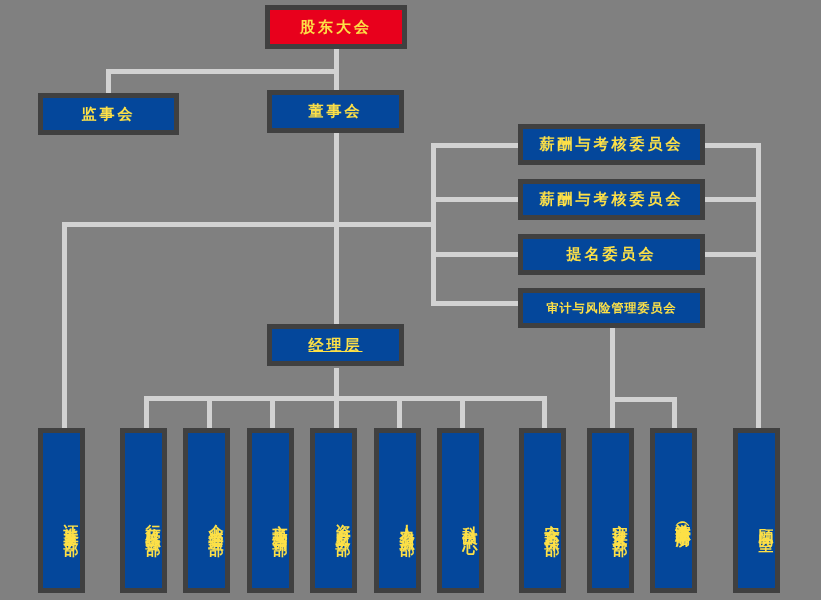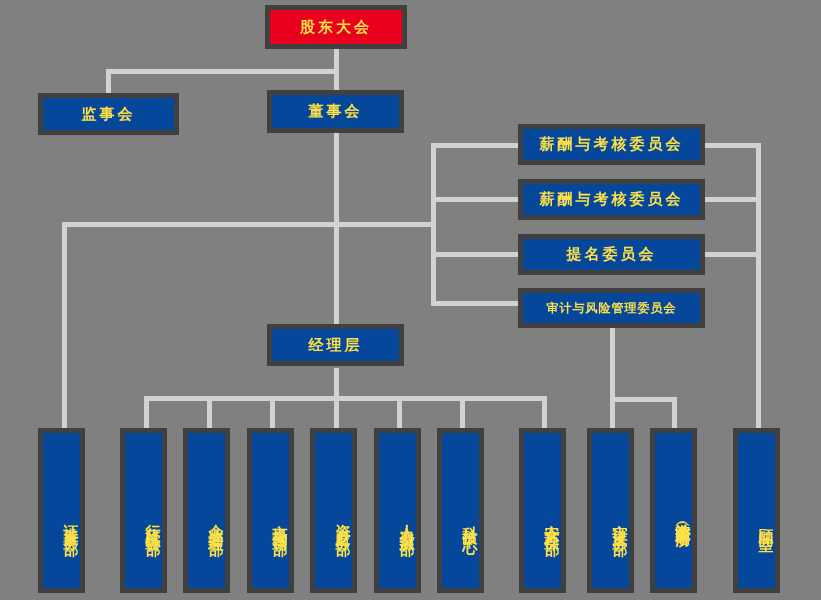--- a/index.html
+++ b/index.html
@@ -134,21 +134,21 @@
   </div>
 
   <div class="box h-text" style="left:518px; top:234px; width:187px; height:41px;">
     <span>提名委员会</span>
   </div>
 
   <div class="box h-text small" style="left:518px; top:288px; width:187px; height:40px;">
     <span>审计与风险管理委员会</span>
   </div>
 
-  <div class="box h-text" style="left:267px; top:324px; width:137px; height:42px;">
+  <div class="box h-text" style="left:267px; top:324px; width:137px; height:42px;text-decoration:underline;">
     <span>经理层</span>
   </div>
 
   <div class="box v-text" style="left:38px; top:428px; width:47px; height:165px;">
     <span>证券事务部</span>
   </div>
 
   <div class="box v-text" style="left:120px; top:428px; width:47px; height:165px;">
     <span>行政综合部</span>
   </div>

